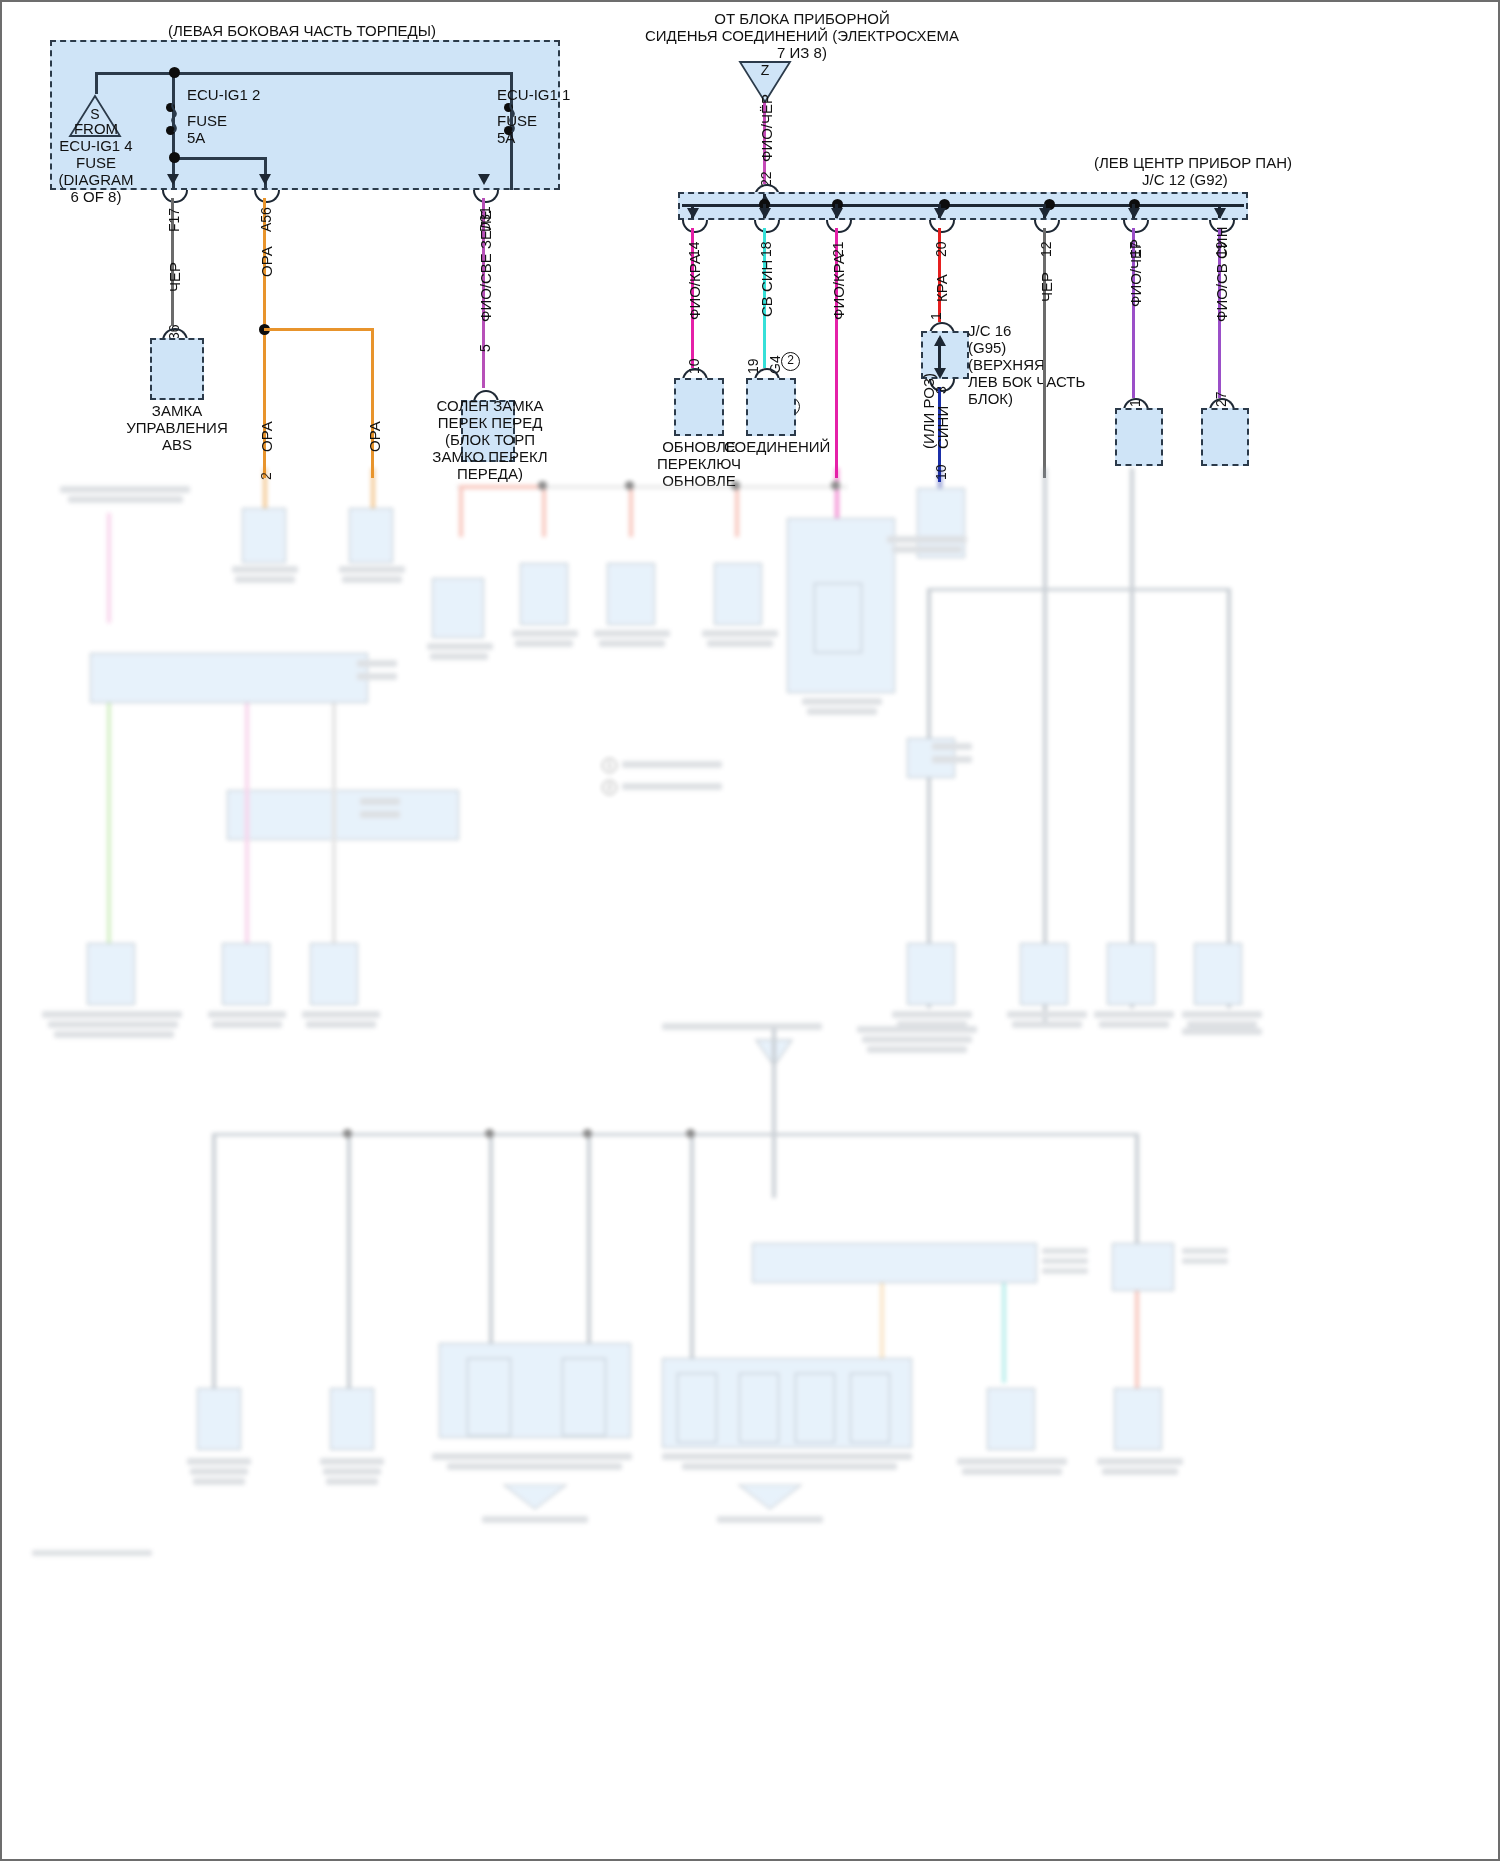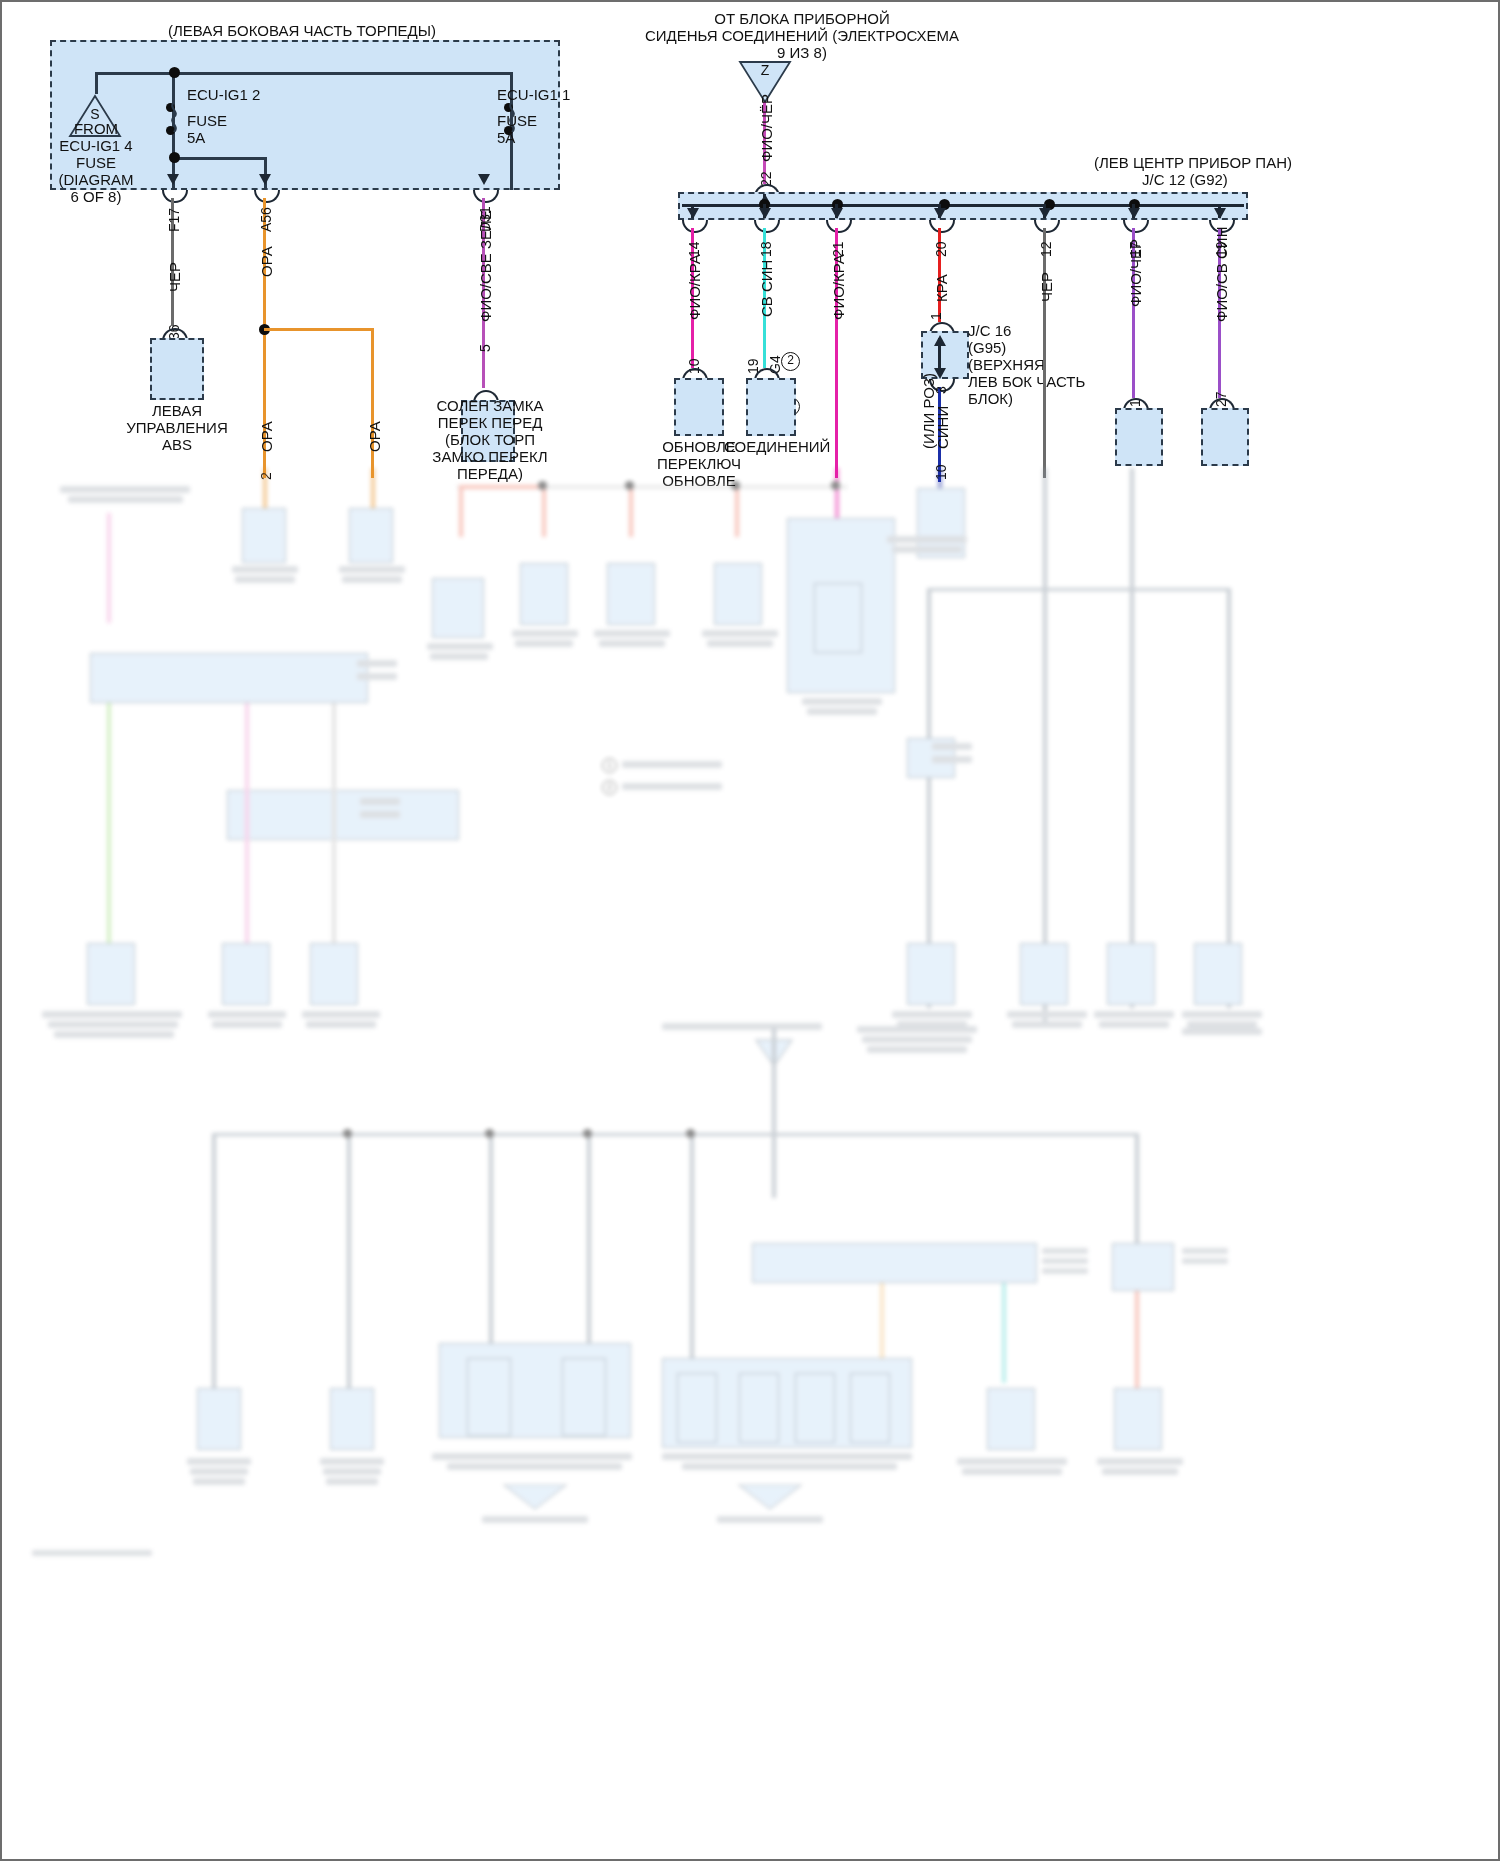--- a/index.html
+++ b/index.html
@@ -93,21 +93,21 @@
   <div class="txt" style="left:495px;top:127px;">5A</div>
 
   <div class="arrdn" style="left:165px;top:172px;"></div>
   <div class="cup" style="left:160px;top:188px;"></div>
   <div class="vl" style="left:169px;top:196px;height:128px;background:#6b6b6b;"></div>
   <div class="vnum" style="left:164px;top:230px;">F17</div>
   <div class="vtxt" style="left:164px;top:290px;">ЧЕР</div>
   <div class="vnum" style="left:164px;top:338px;">36</div>
   <div class="cupup" style="left:160px;top:326px;"></div>
   <div class="blk" style="left:148px;top:336px;width:54px;height:62px;"></div>
-  <div class="txt c" style="left:120px;top:400px;width:110px;">ЛЕВАЯ</div>
+  <div class="txt c" style="left:120px;top:400px;width:110px;">ЗАМКА</div>
   <div class="txt c" style="left:120px;top:417px;width:110px;">УПРАВЛЕНИЯ</div>
   <div class="txt c" style="left:120px;top:434px;width:110px;">ABS</div>
 
   <div class="arrdn" style="left:257px;top:172px;"></div>
   <div class="cup" style="left:252px;top:188px;"></div>
   <div class="vl" style="left:261px;top:196px;height:280px;background:#e8942c;"></div>
   <div class="vnum" style="left:256px;top:230px;">A56</div>
   <div class="vtxt" style="left:256px;top:275px;">ОРА</div>
   <div class="dot" style="left:257px;top:322px;"></div>
   <div class="hl" style="left:262px;top:326px;width:110px;background:#e8942c;"></div>
@@ -125,21 +125,21 @@
   <div class="cupup" style="left:471px;top:388px;"></div>
   <div class="blk" style="left:459px;top:398px;width:54px;height:62px;"></div>
   <div class="txt c" style="left:428px;top:395px;width:120px;">СОЛЕН ЗАМКА</div>
   <div class="txt c" style="left:428px;top:412px;width:120px;">ПЕРЕК ПЕРЕД</div>
   <div class="txt c" style="left:428px;top:429px;width:120px;">(БЛОК ТОРП</div>
   <div class="txt c" style="left:428px;top:446px;width:120px;">ЗАМКО ПЕРЕКЛ</div>
   <div class="txt c" style="left:428px;top:463px;width:120px;">ПЕРЕДА)</div>
 
   <div class="txt c" style="left:640px;top:8px;width:320px;">ОТ БЛОКА ПРИБОРНОЙ</div>
   <div class="txt c" style="left:620px;top:25px;width:360px;">СИДЕНЬЯ СОЕДИНЕНИЙ (ЭЛЕКТРОСХЕМА</div>
-  <div class="txt c" style="left:700px;top:42px;width:200px;">9 ИЗ 8)</div>
+  <div class="txt c" style="left:700px;top:42px;width:200px;">7 ИЗ 8)</div>
 
   <svg width="54" height="44" style="position:absolute;left:736px;top:58px;">
     <polygon points="2,2 52,2 27,42" fill="#cfe4f7" stroke="#2b3a4a" stroke-width="1.8"></polygon>
   </svg>
   <div class="txt c" style="left:736px;top:60px;width:54px;font-size:14px;">Z</div>
 
   <div class="vl" style="left:761px;top:100px;height:82px;background:#c54ab8;"></div>
   <div class="vtxt" style="left:756px;top:160px;">ФИО/ЧЁР</div>
   <div class="vnum" style="left:756px;top:185px;">22</div>
   <div class="cupup" style="left:752px;top:182px;"></div>

